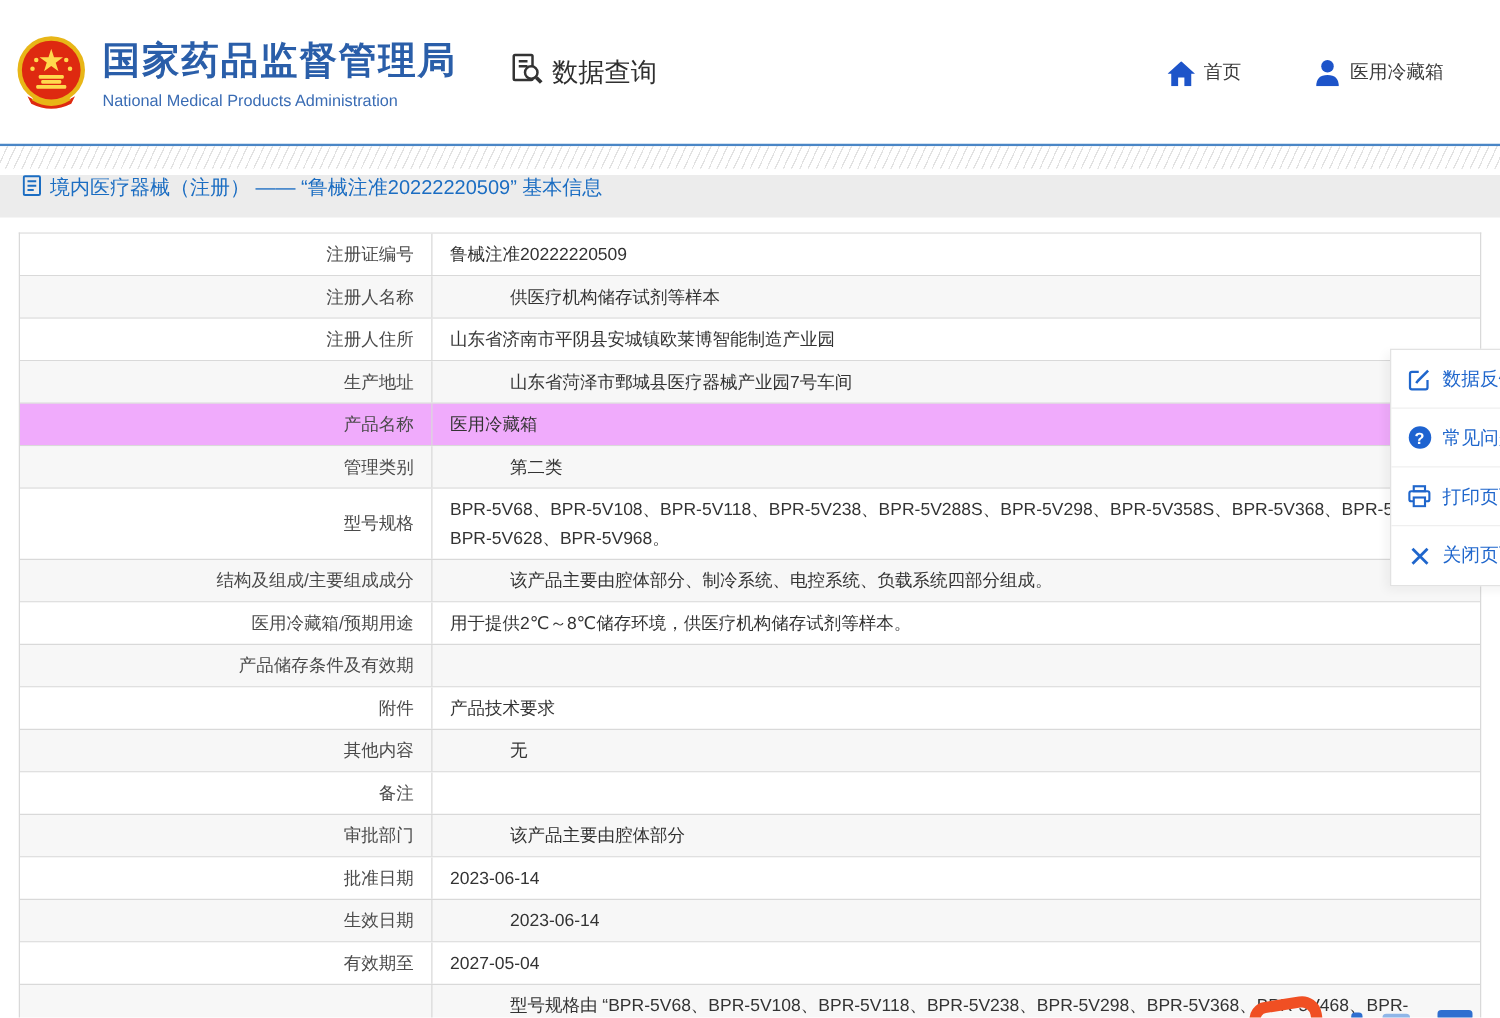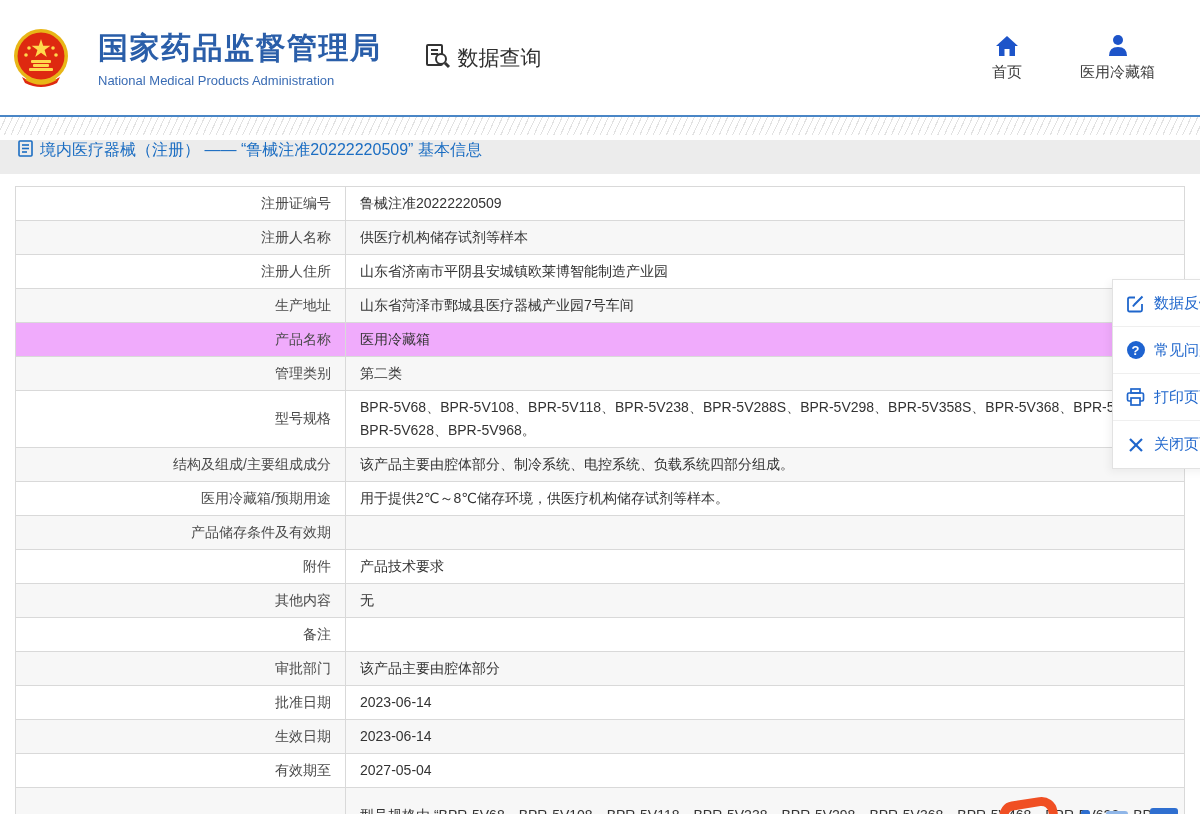--- a/index.html
+++ b/index.html
@@ -3,43 +3,43 @@
 <meta charset="utf-8">
 <style>
   * { margin:0; padding:0; box-sizing:border-box; }
   html,body { width:1200px; height:814px; overflow:hidden; background:#fff;
     font-family:"Liberation Sans","DejaVu Sans",sans-serif; }
   body { position:relative; }
 
   
   .header { height:115px; display:flex; align-items:center; padding:0 45px 0 12px; background:#fff; }
   .emblem { width:58px; height:62px; flex:0 0 auto; }
-  .org-block { margin-left:28px; }
+  .org-block { margin-left:12px; }
   .org-zh { color:#2a5ea9; font-size:30px; font-weight:bold; letter-spacing:1.5px; }
   .org-en { color:#3a6cb4; font-size:13px; margin-top:4px; }
   .section-entry { display:flex; align-items:center; gap:7px; margin-left:42px; color:#2f2f2f; font-size:21px; cursor:pointer; }
   .header-nav { margin-left:auto; display:flex; gap:58px; }
-  .nav-item { display:flex; flex-direction:column; align-items:center; gap:7px; font-size:15px; color:#3c3c3c; cursor:pointer; }
+  .nav-item { display:flex; flex-direction:row; align-items:center; gap:7px; font-size:15px; color:#3c3c3c; cursor:pointer; }
   .nav-item .ic { color:#1d54c9; height:22px; display:flex; align-items:flex-end; }
 
   
   .blue-line { height:2px; background:#4a86c6; }
   .stripe-band { height:18px;
     background:repeating-linear-gradient(115deg,#ffffff 0px,#ffffff 5px,#e2e2e2 5px,#e2e2e2 6px); }
 
   
   .crumb-bar { margin-top:5px; height:34px; background:#ececec; display:flex; 
     padding-left:18px; gap:7px; color:#1b6dc2; font-size:16px; }
   .crumb-bar .doc-ic { display:flex; }
 
   
   .info-table { position:absolute; left:15px; top:186px; width:1170px;
     border:1px solid #d9d9d9; border-bottom:none; background:#fff; }
   .trow { display:flex; min-height:34px; border-bottom:1px solid #d9d9d9; background:#fff; }
-  .trow.alt { background:#f7f7f7; }
+  .trow.alt { background:#f7f7f7;gap:48px; }
   .trow.hovered { background:#f0abfc; }
   .trow.tall { min-height:56px; }
   .tlabel { width:330px; flex:0 0 330px; display:flex; align-items:center; justify-content:flex-end;
     padding:4px 14px 4px 6px; color:#4a4a4a; font-size:14px; border-right:1px solid #d9d9d9; }
   .tvalue { flex:1; display:flex; align-items:center; padding:5px 14px; color:#333; font-size:14px; line-height:23px; overflow:hidden; }
 
   
   .float-panel { position:absolute; left:1112px; top:279px; width:132px; background:#fff;
     border:1px solid #e2e2e2; box-shadow:-3px 3px 8px rgba(0,0,0,.05); }
   .panel-item { height:47px; display:flex; align-items:center; gap:9px; padding-left:13px;

